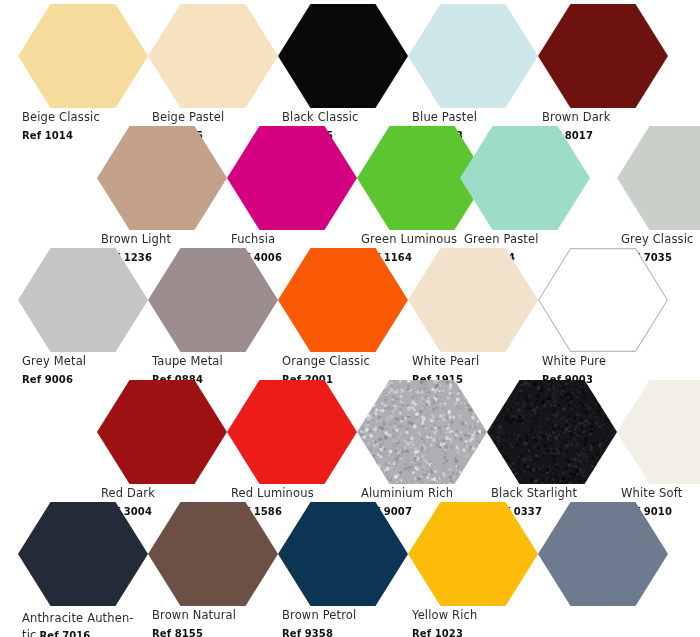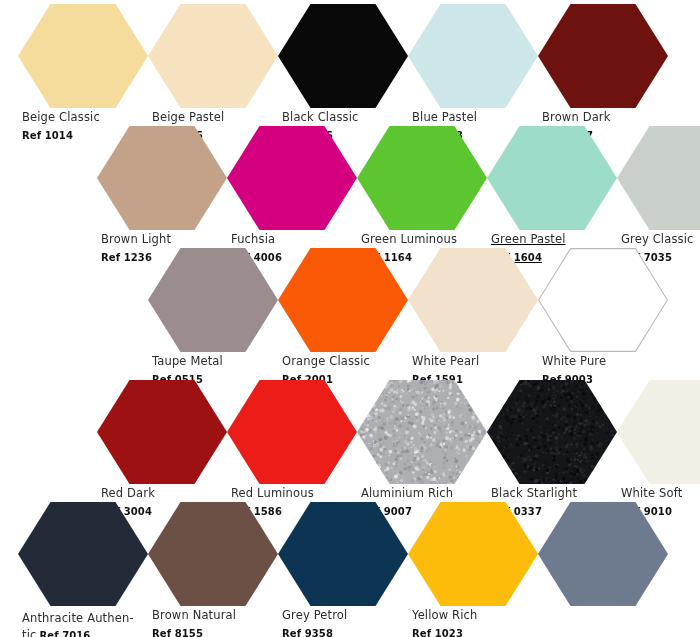--- a/index.html
+++ b/index.html
@@ -152,63 +152,72 @@
     </div>
     <div class="swatch" style="left: 357px; top: 126px;">
       <div class="hex-wrap">
         <div class="hex" title="#5CC630" style="background: rgb(92, 198, 48);"></div>
       </div>
       <div class="labels">
         <span class="cname">Green Luminous</span>
         <span class="cref">Ref 1164</span>
       </div>
     </div>
-    <div class="swatch" style="left: 487px; top: 126px; text-decoration: underline;">
+    <div class="swatch" style="left: 460px; top: 126px;">
       <div class="hex-wrap">
         <div class="hex" title="#9CDCC8" style="background: rgb(156, 220, 200);"></div>
       </div>
       <div class="labels">
         <span class="cname">Green Pastel</span>
         <span class="cref">Ref 1604</span>
       </div>
     </div>
     <div class="swatch" style="left: 617px; top: 126px;">
       <div class="hex-wrap">
         <div class="hex" title="#C9CFC9" style="background: rgb(201, 207, 201);"></div>
       </div>
       <div class="labels">
         <span class="cname">Grey Classic</span>
         <span class="cref">Ref 7035</span>
       </div>
     </div>
+    <div class="swatch" style="left: 18px; top: 248px;">
+      <div class="hex-wrap">
+        <div class="hex" title="#C3C5C7" style="background: rgb(195, 197, 199);"></div>
+      </div>
+      <div class="labels">
+        <span class="cname">Grey Metal</span>
+        <span class="cref">Ref 9006</span>
+      </div>
+    </div>
     <div class="swatch" style="left: 148px; top: 248px;">
       <div class="hex-wrap">
         <div class="hex" title="#9B8D8D" style="background: rgb(155, 141, 141);"></div>
       </div>
       <div class="labels">
         <span class="cname">Taupe Metal</span>
-        <span class="cref">Ref 0515</span>
+        <span class="cref">Ref 0884</span>
       </div>
     </div>
     <div class="swatch" style="left: 278px; top: 248px;">
       <div class="hex-wrap">
         <div class="hex" title="#FA5A06" style="background: rgb(250, 90, 6);"></div>
       </div>
       <div class="labels">
         <span class="cname">Orange Classic</span>
         <span class="cref">Ref 2001</span>
       </div>
     </div>
     <div class="swatch" style="left: 408px; top: 248px;">
       <div class="hex-wrap">
         <div class="hex" title="#F2E2CB" style="background: rgb(242, 226, 203);"></div>
       </div>
       <div class="labels">
         <span class="cname">White Pearl</span>
-        <span class="cref">Ref 1591</span>
+        <span class="cref">Ref 1915</span>
       </div>
     </div>
     <div class="swatch" style="left: 538px; top: 248px;">
       <div class="hex-wrap">
         <div class="hex outlined" title="#FFFFFF" style="background: rgb(255, 255, 255);"></div>
         <svg class="hex-outline" width="130" height="104" viewBox="0 0 130 104">
           <polygon points="32.5,0.6 97.5,0.6 129.4,52 97.5,103.4 32.5,103.4 0.6,52"></polygon>
         </svg>
       </div>
       <div class="labels">
@@ -2128,21 +2137,21 @@
       <div class="labels">
         <span class="cname">Brown Natural</span>
         <span class="cref">Ref 8155</span>
       </div>
     </div>
     <div class="swatch" style="left: 278px; top: 502px;">
       <div class="hex-wrap">
         <div class="hex" title="#0B3553" style="background: rgb(11, 53, 83);"></div>
       </div>
       <div class="labels">
-        <span class="cname">Grey Petrol</span>
+        <span class="cname">Brown Petrol</span>
         <span class="cref">Ref 9358</span>
       </div>
     </div>
     <div class="swatch" style="left: 408px; top: 502px;">
       <div class="hex-wrap">
         <div class="hex" title="#FCBC09" style="background: rgb(252, 188, 9);"></div>
       </div>
       <div class="labels">
         <span class="cname">Yellow Rich</span>
         <span class="cref">Ref 1023</span>

